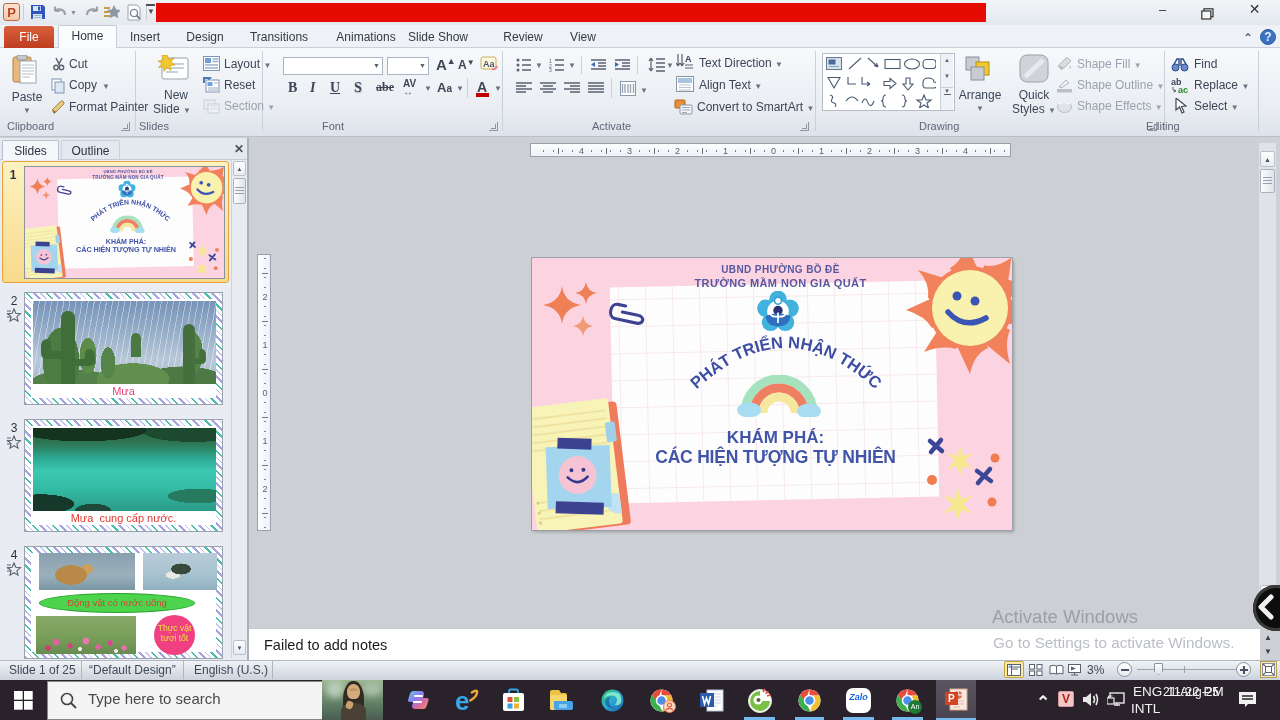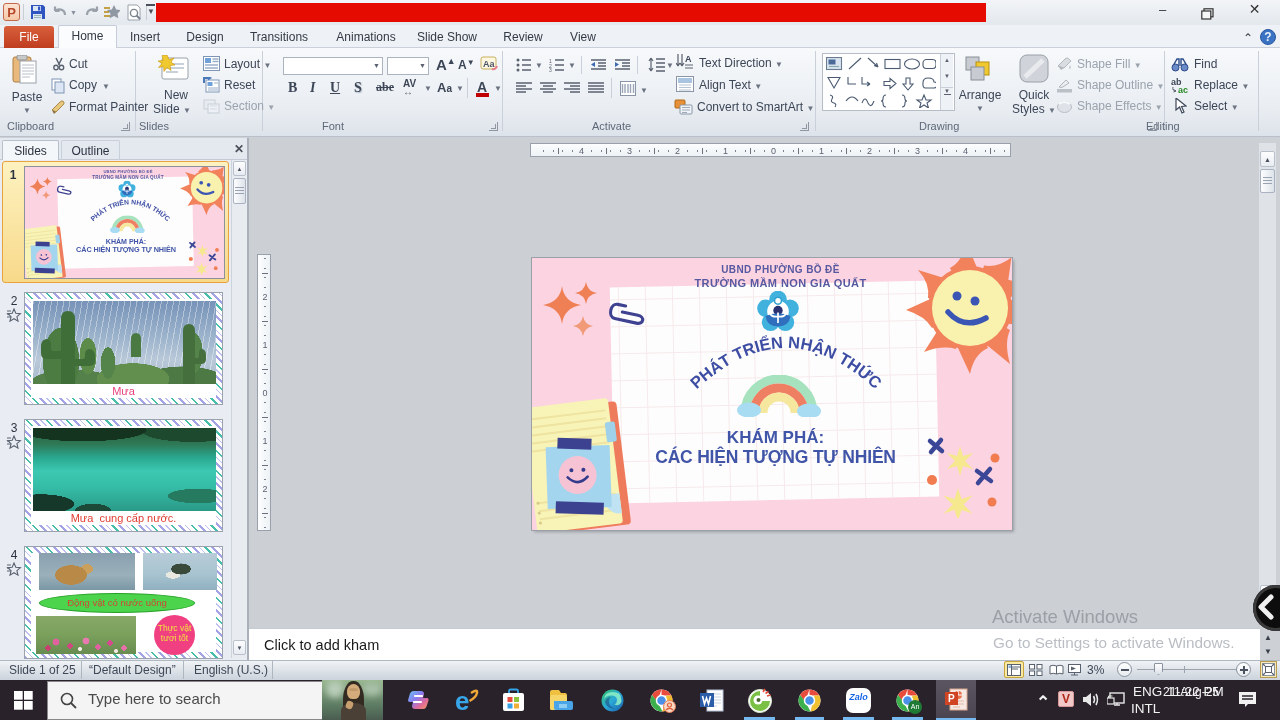--- a/index.html
+++ b/index.html
@@ -139,21 +139,21 @@
     <div class="abs" style="left:146px;top:4px;width:9px;height:2px;background:#4a505a;"></div>
   </div>
 
   <div id="tabrow" class="abs"></div>
   <div id="filetab" class="abs">File</div>
   <div id="hometab" class="abs">Home</div>
   <div class="tab" style="left:125px;width:40px;">Insert</div>
   <div class="tab" style="left:181px;width:48px;">Design</div>
   <div class="tab" style="left:245px;width:68px;">Transitions</div>
   <div class="tab" style="left:329px;width:74px;">Animations</div>
-  <div class="tab" style="left:415px;width:64px;">Slide Show</div>
+  <div class="tab" style="left:406px;width:64px;">Slide Show</div>
   <div class="tab" style="left:499px;width:48px;">Review</div>
   <div class="tab" style="left:563px;width:40px;">View</div>
   <div class="tab" style="left:1240px;width:16px;font-size:12px;color:#3a3f48;top:28px;">⌃</div>
   <div class="abs" style="left:1260px;top:29px;width:16px;height:16px;border-radius:50%;background:#3a72c4;border:1px solid #2a5aa0;color:#e8f0fa;font-size:12px;font-weight:bold;text-align:center;line-height:15px;">?</div>
 
   <div id="ribbon" class="abs"></div>
   <div id="ribbon-content" class="abs" style="left:0;top:48px;width:1280px;height:89px;">
 
     <div class="gsep" style="left:135px;"></div>
     <div class="gsep" style="left:262px;"></div>
@@ -805,21 +805,21 @@
         <path d="M36 52 l3.5 11 11-3.5 -9 9 9 9 -11-3.5 -3.5 11 -3.5-11 -11 3.5 9-9 -9-9 11 3.5 Z"></path>
       </g>
       <g stroke="#3b4796" stroke-width="4.5" stroke-linecap="round">
         <path d="M8 5 L20 15 M19 4 L9 16"></path>
         <path d="M55 35 L69 45 M68 33 L56 47"></path>
       </g>
     </svg>
   </div>
 
   <div id="notesarea" class="abs"></div>
-  <div class="abs" style="left:264px;top:637px;font-size:14.5px;color:#1a1a1a;">Click to add kham</div>
+  <div class="abs" style="left:264px;top:637px;font-size:14.5px;color:#1a1a1a;">Failed to add notes</div>
   <div class="abs" style="left:993px;top:634px;font-size:15.3px;color:#babec4;">Go to Settings to activate Windows.</div>
   <div class="abs" style="left:1261px;top:633px;width:14px;height:12px;font-size:8px;color:#3a404a;text-align:center;">▲</div>
   <div class="abs" style="left:1261px;top:647px;width:14px;height:12px;font-size:8px;color:#3a404a;text-align:center;">▼</div>
 
   <div id="statusbar" class="abs"></div>
   <div class="abs" style="left:9px;top:663px;font-size:12px;color:#3f4857;">Slide 1 of 25</div>
   <div class="abs" style="left:81px;top:661px;width:1px;height:18px;background:#aeb6c0;"></div>
   <div class="abs" style="left:89px;top:663px;font-size:12px;color:#3f4857;">“Default Design”</div>
   <div class="abs" style="left:183px;top:661px;width:1px;height:18px;background:#aeb6c0;"></div>
   <div class="abs" style="left:194px;top:663px;font-size:12px;color:#3f4857;">English (U.S.)</div>

